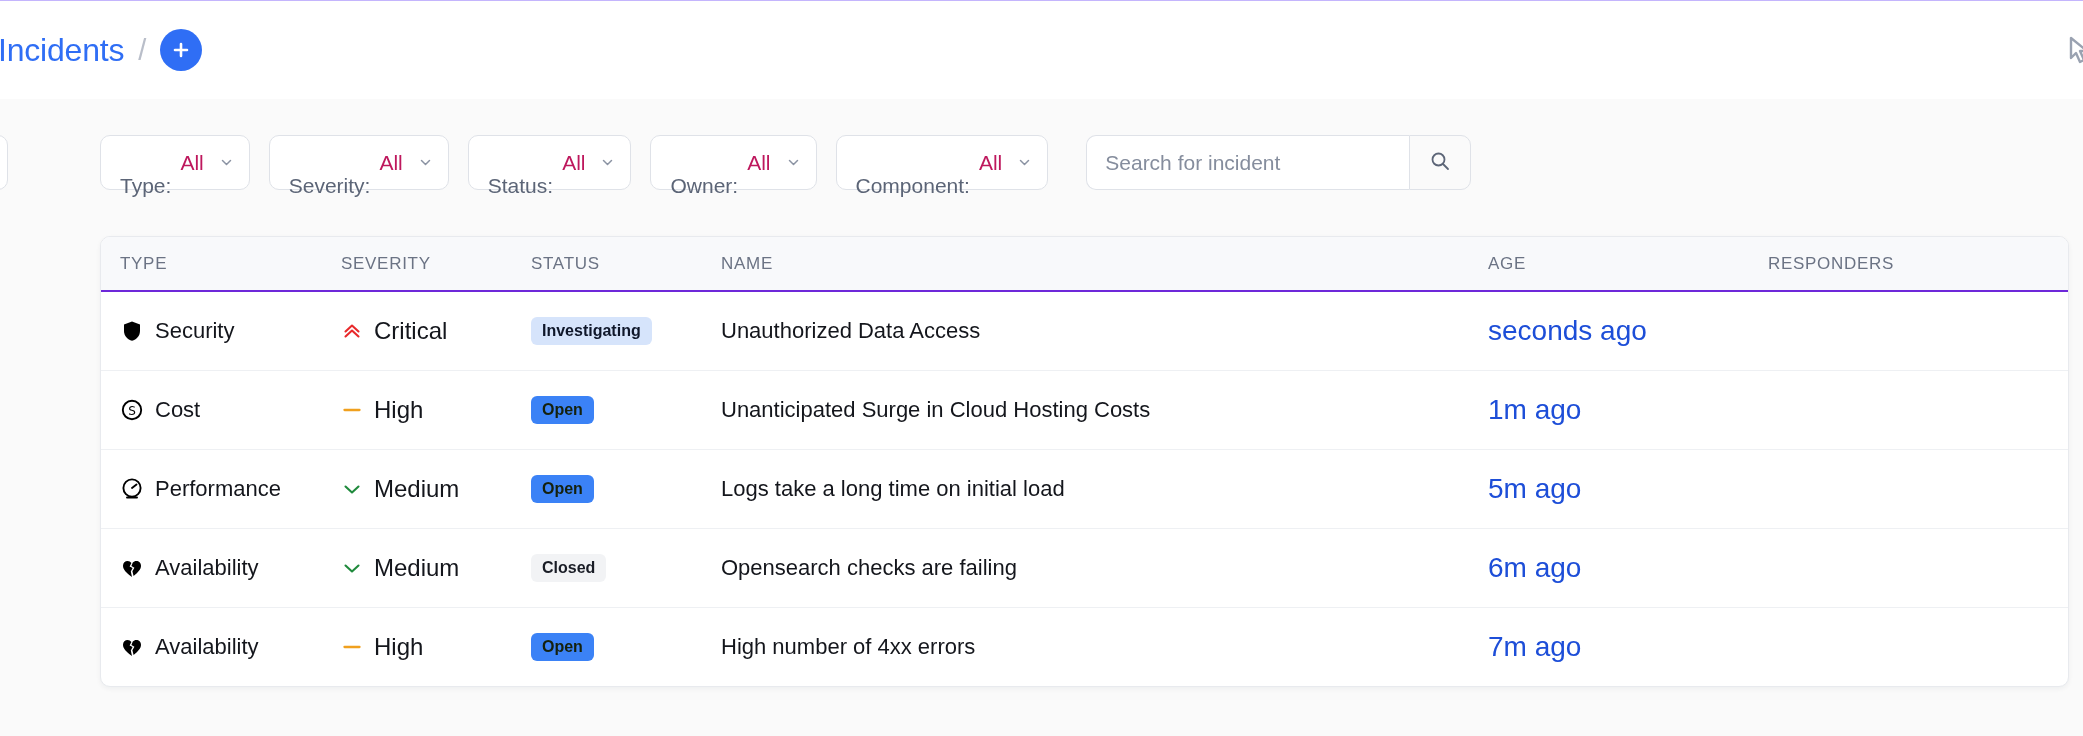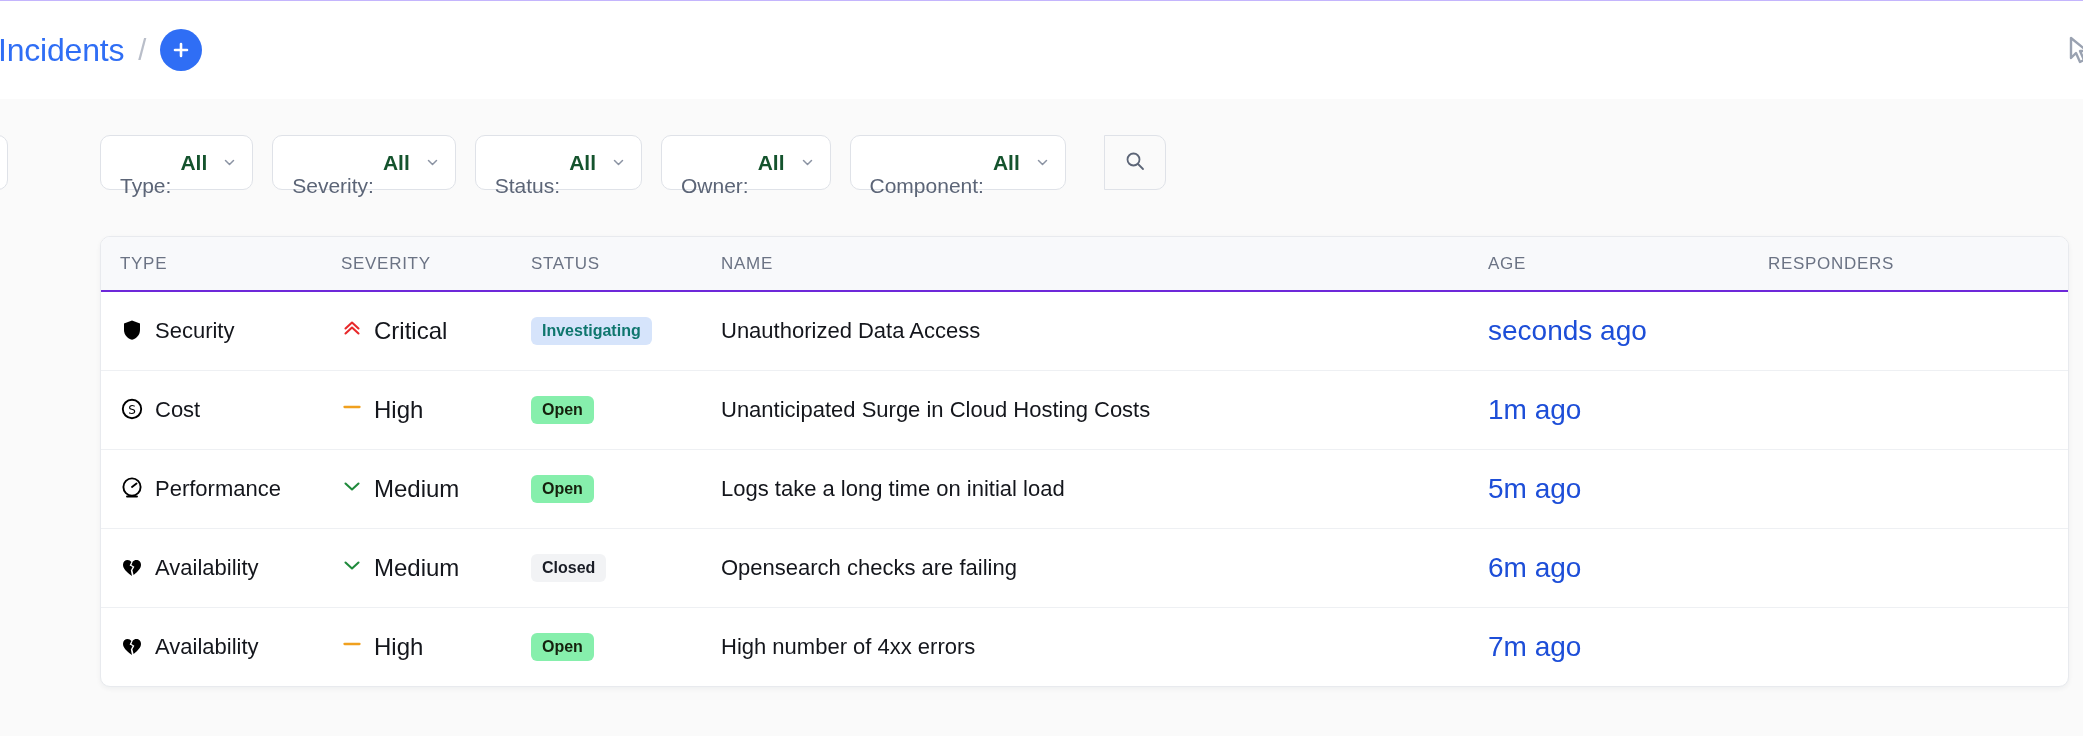--- a/index.html
+++ b/index.html
@@ -90,21 +90,21 @@
     border: 1px solid #dfe2e8;
     border-radius: 10px;
     display: flex;
     align-items: center;
     gap: 9px;
     padding: 0 15px 0 19px;
     cursor: pointer;
     white-space: nowrap;
   }
   .filter-label { color: #5c6577; font-size: 21px; margin-top: 47px; }
-  .filter-value { color: #14532d; font-size: 21px; font-weight: bold; }
+  .filter-value { color: #be185d; font-size: 21px; }
   .chev {
     margin-left: 6px;
     color: #8b93a3;
     display: flex; align-items: center;
   }
 
   .searchwrap {
     display: flex;
     height: 55px;
     margin-left: 19px;
@@ -165,36 +165,36 @@
 
   .c-type   { width: 240px; padding-left: 19px !important; }
   .c-sev    { width: 190px; }
   .c-status { width: 190px; }
   .c-name   { width: auto;  }
   .c-age    { width: 280px; }
   .c-resp   { width: 300px; }
 
   thead .c-type   { padding-left: 19px; }
 
-  .cell-inner { display: flex; gap: 11px; }
+  .cell-inner { display: flex; align-items: center; gap: 11px; }
 
   .type-icon { width: 24px; height: 24px; flex: none; color: #000000; display: flex; align-items: center; }
   .sev-icon  { width: 22px; height: 22px; flex: none; display: flex; align-items: center; justify-content: center; }
 
   .badge {
     display: inline-block;
     font-size: 16px;
     font-weight: bold;
     padding: 6px 11px;
     border-radius: 6px;
     line-height: 1;
     white-space: nowrap;
   }
-  .badge-investigating { background: #d6e4fb; color: #0f766e; }
-  .badge-open          { background: #86efac; color: #15210d; }
+  .badge-investigating { background: #d6e4fb; color: #0f172a; }
+  .badge-open          { background: #3b82f6; color: #15210d; }
   .badge-closed        { background: #f2f3f5; color: #1a1d26; }
 
   .age { color: #1d4ed8; font-size: 28px; }
   .name { color: #14161c; font-size: 22px; }
   .typename { font-size: 22px; color: #14161c; }
   .sevname { font-size: 24px; color: #14161c; }
 </style>
 </head>
 <body>
 
@@ -267,20 +267,21 @@
       <span class="filter-label">Component:</span>
       <span class="filter-value">All</span>
       <span class="chev">
         <svg width="15" height="15" viewBox="0 0 15 15">
             <path d="M3.5 5.5 L7.5 9.5 L11.5 5.5" fill="none" stroke="currentColor" stroke-width="1.5" stroke-linecap="round" stroke-linejoin="round"></path>
           </svg>
       </span>
     </div>
 
     <div class="searchwrap">
+      <input class="searchinput" type="text" placeholder="Search for incident" style="">
       <div class="searchbtn">
         <span>
           <svg width="22" height="22" viewBox="0 0 22 22">
             <circle cx="9.5" cy="9.5" r="6" fill="none" stroke="currentColor" stroke-width="1.8"></circle>
             <path d="M14 14 L19 19" stroke="currentColor" stroke-width="1.8" stroke-linecap="round"></path>
           </svg>
         </span>
       </div>
     </div>
   </div>

